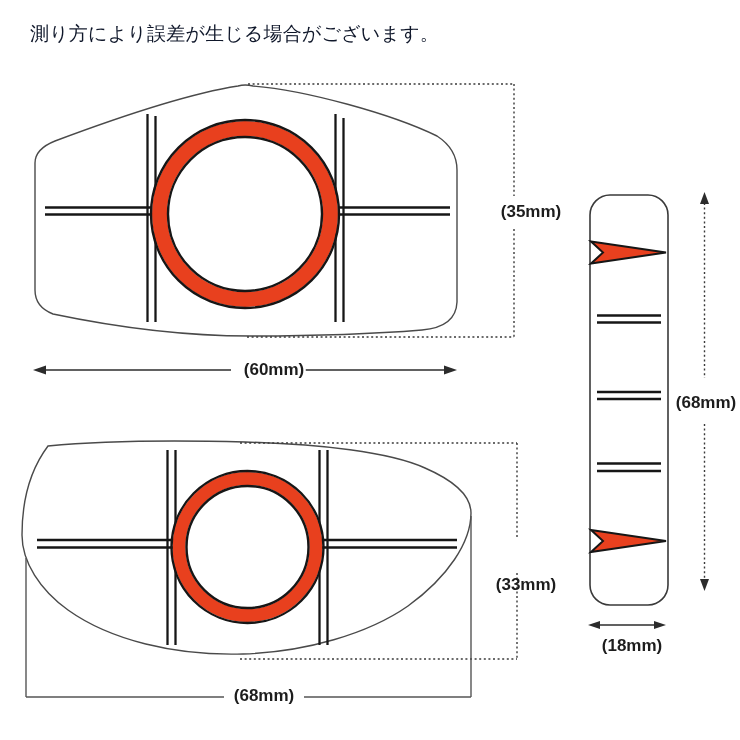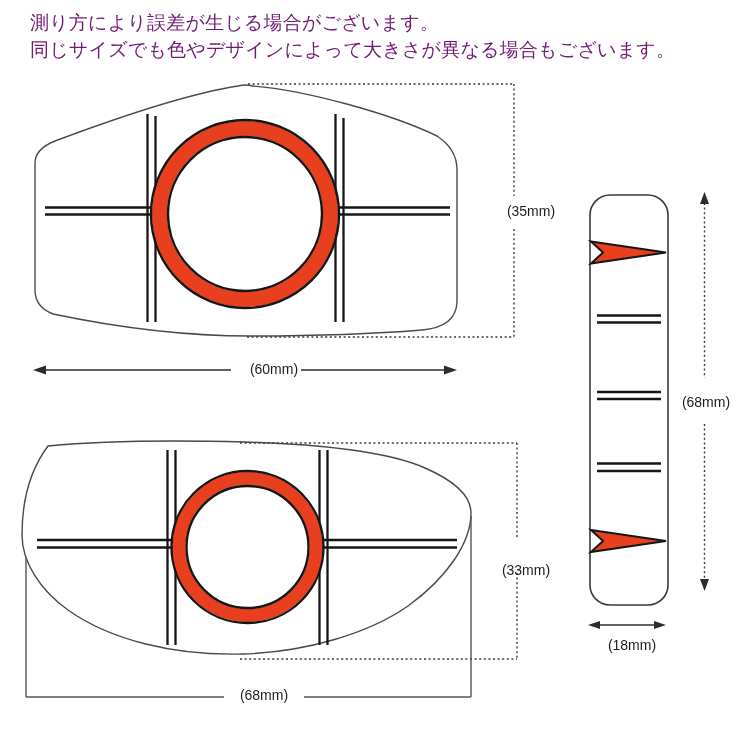--- a/index.html
+++ b/index.html
@@ -2,38 +2,37 @@
 <html><head>
 <meta charset="utf-8">
 <style>
   html,body{margin:0;padding:0;background:#ffffff;}
   .canvas{
     position:relative;width:740px;height:740px;background:#ffffff;
     font-family:"Liberation Sans","DejaVu Sans",sans-serif;overflow:hidden;
   }
   .diagram-svg{position:absolute;left:0;top:0;}
   .header{
-    position:absolute;left:30px;top:9px;
-    font-size:19px;line-height:27px;font-weight:500;color:#701a75;
+    position:absolute;left:30px;top:20px;
+    font-size:19px;line-height:27px;font-weight:500;color:#0f172a;
     letter-spacing:0.2px;white-space:nowrap;
   }
   .dim-label{
     position:absolute;transform:translate(-50%,-50%);
-    font-size:14px;color:#1d1d1d;white-space:nowrap;background:#ffffff;
-    padding:0 2px;line-height:1.1;
+    font-size:17px;color:#1d1d1d;white-space:nowrap;background:#ffffff;
+    padding:0 2px;line-height:1.1;font-weight:bold;
   }
 </style>
 </head>
 <body>
 
 <div class="canvas">
 
   <div class="header">
     <div>測り方により誤差が生じる場合がございます。</div>
-    <div>同じサイズでも色やデザインによって大きさが異なる場合もございます。</div>
   </div>
 
   <svg class="diagram-svg" width="740" height="740" viewBox="0 0 740 740">
 
     <g>
       <path d="M 238 86
                C 180 95, 95 126, 55 141
                Q 35 149, 35 163
                L 35 290
                Q 35 307, 53 314
@@ -149,17 +148,17 @@
 
       <line x1="591" y1="625" x2="663" y2="625" stroke="#2c2c2c" stroke-width="1.4"></line>
       <polygon points="588,625 600,621 600,629" fill="#2c2c2c"></polygon>
       <polygon points="666,625 654,621 654,629" fill="#2c2c2c"></polygon>
     </g>
   </svg>
 
   <span class="dim-label" style="left:274px;top:370px;">(60mm)</span>
   <span class="dim-label" style="left:531px;top:212px;background:transparent;">(35mm)</span>
   <span class="dim-label" style="left:264px;top:696px;">(68mm)</span>
-  <span class="dim-label" style="left:526px;top:571px;background:transparent;">(33mm)</span>
+  <span class="dim-label" style="left:526px;top:585px;background:transparent;">(33mm)</span>
   <span class="dim-label" style="left:706px;top:403px;background:transparent;">(68mm)</span>
   <span class="dim-label" style="left:632px;top:646px;background:transparent;">(18mm)</span>
 
 </div>
 
 </body></html>

